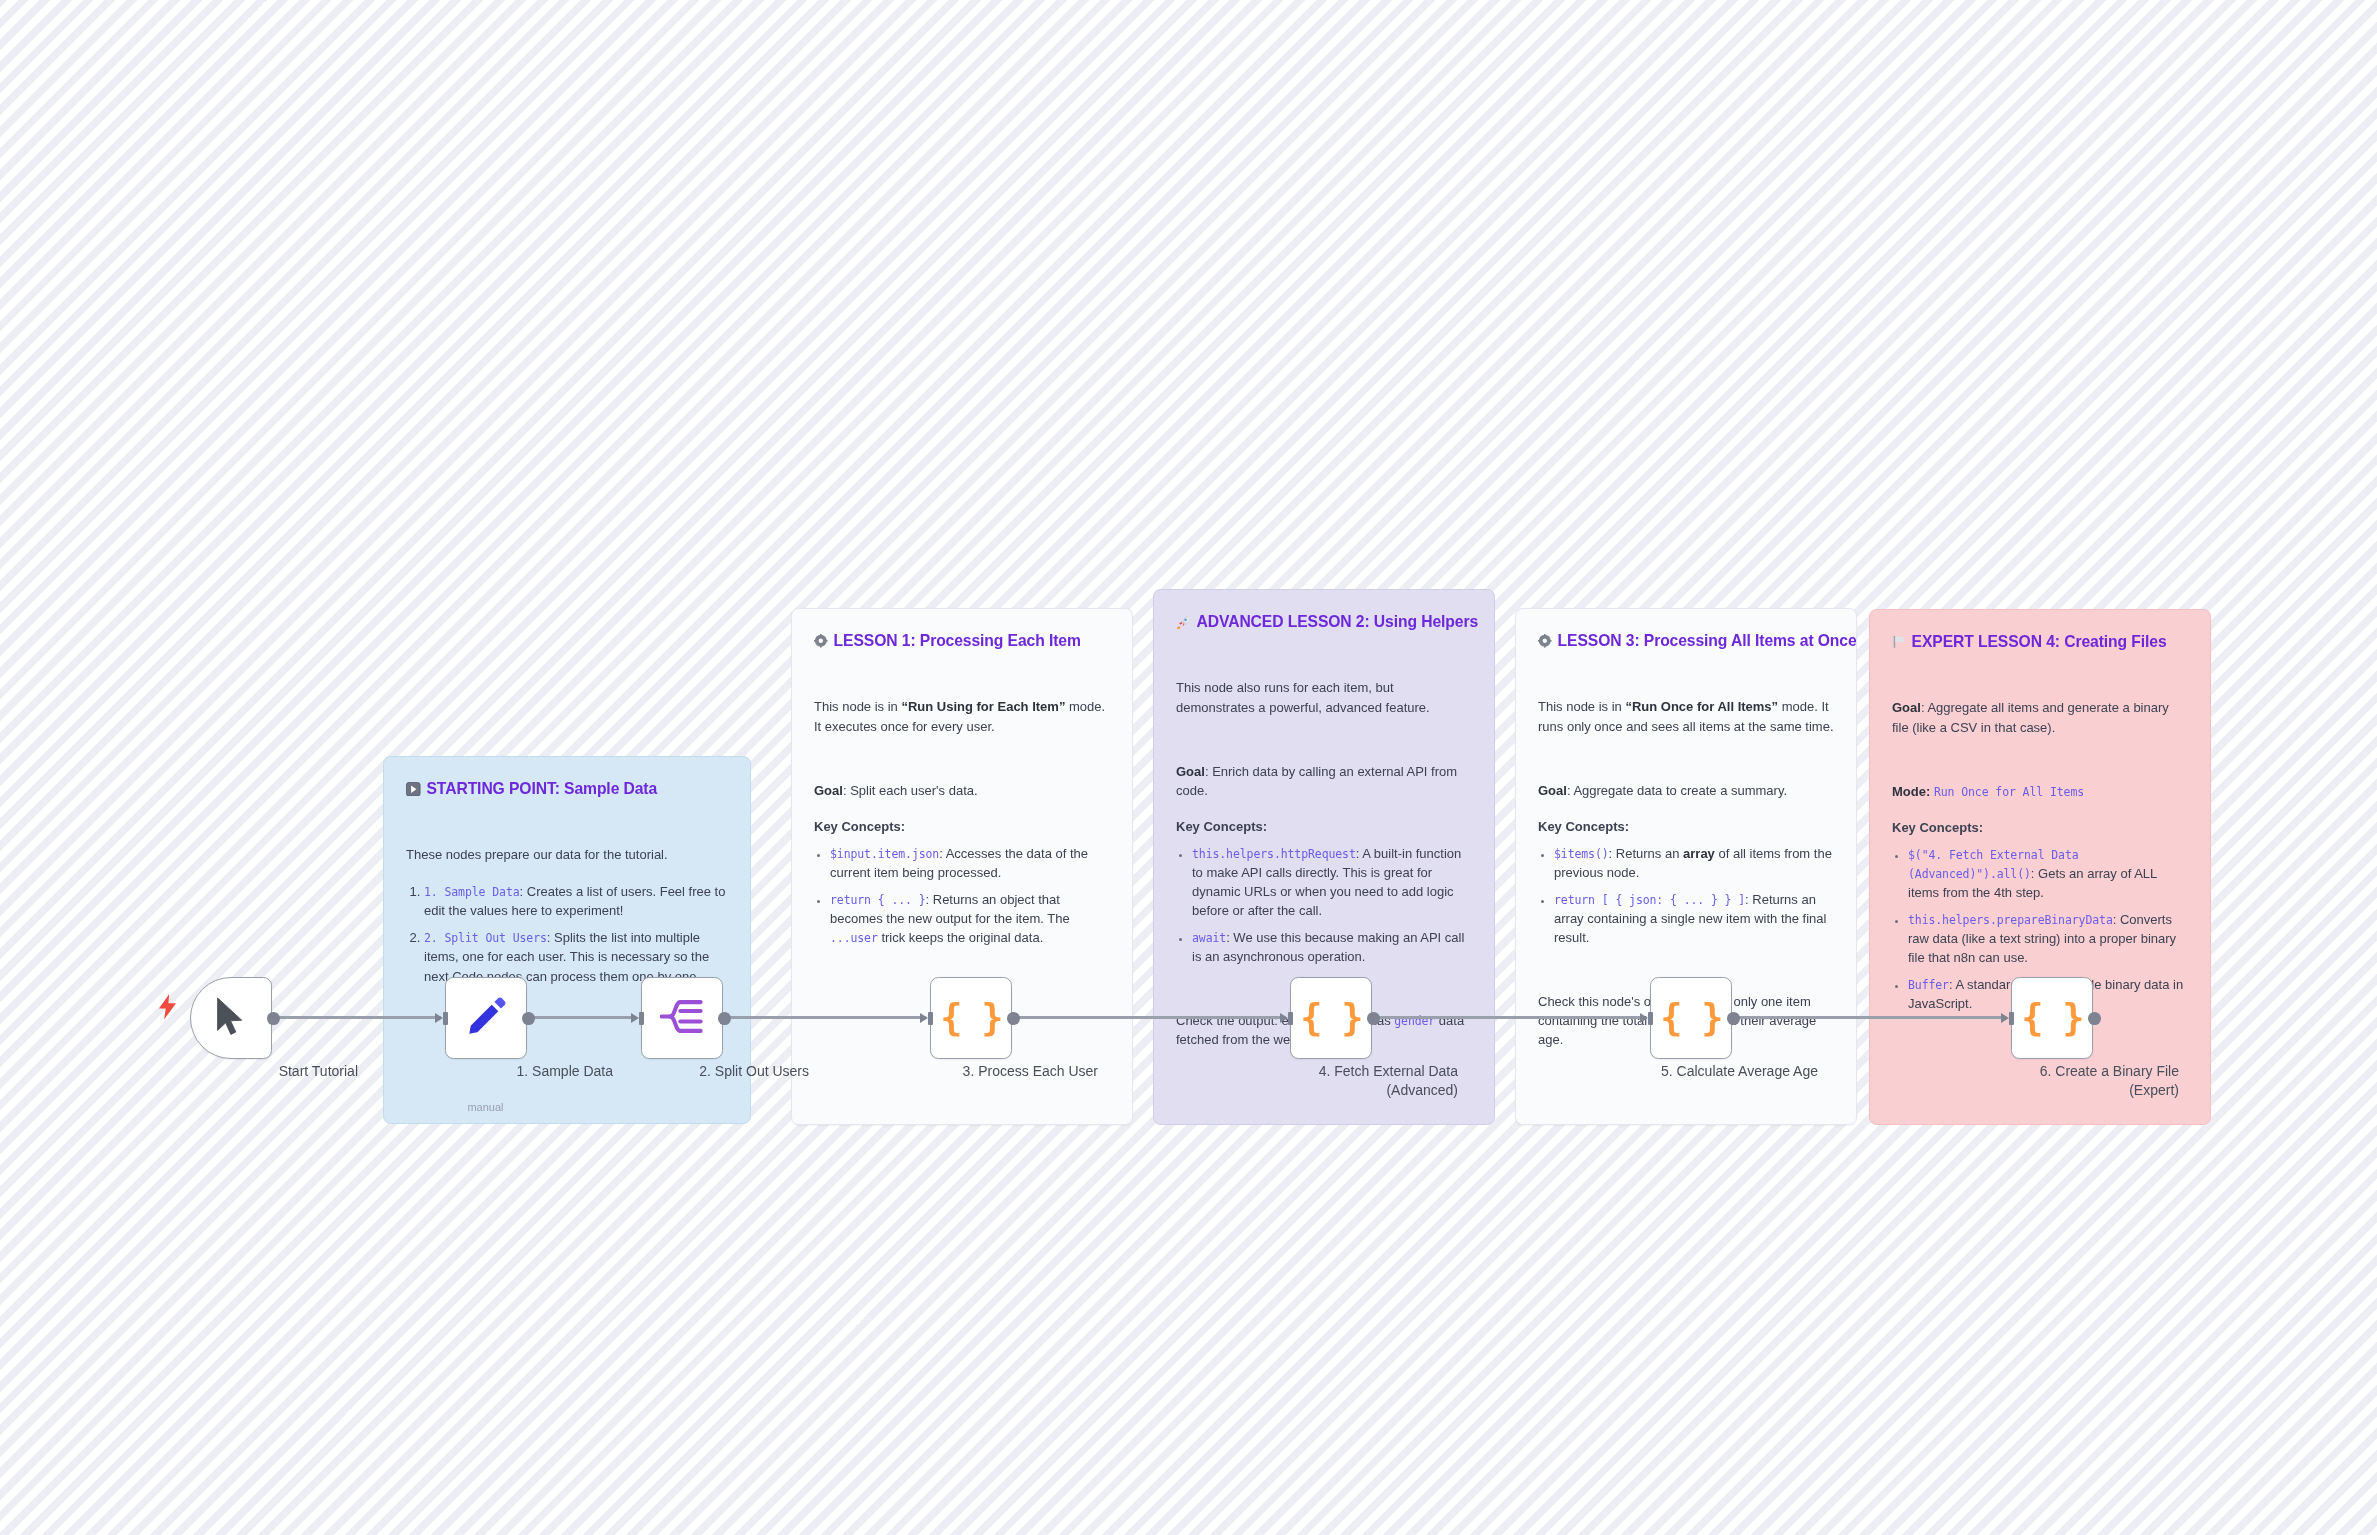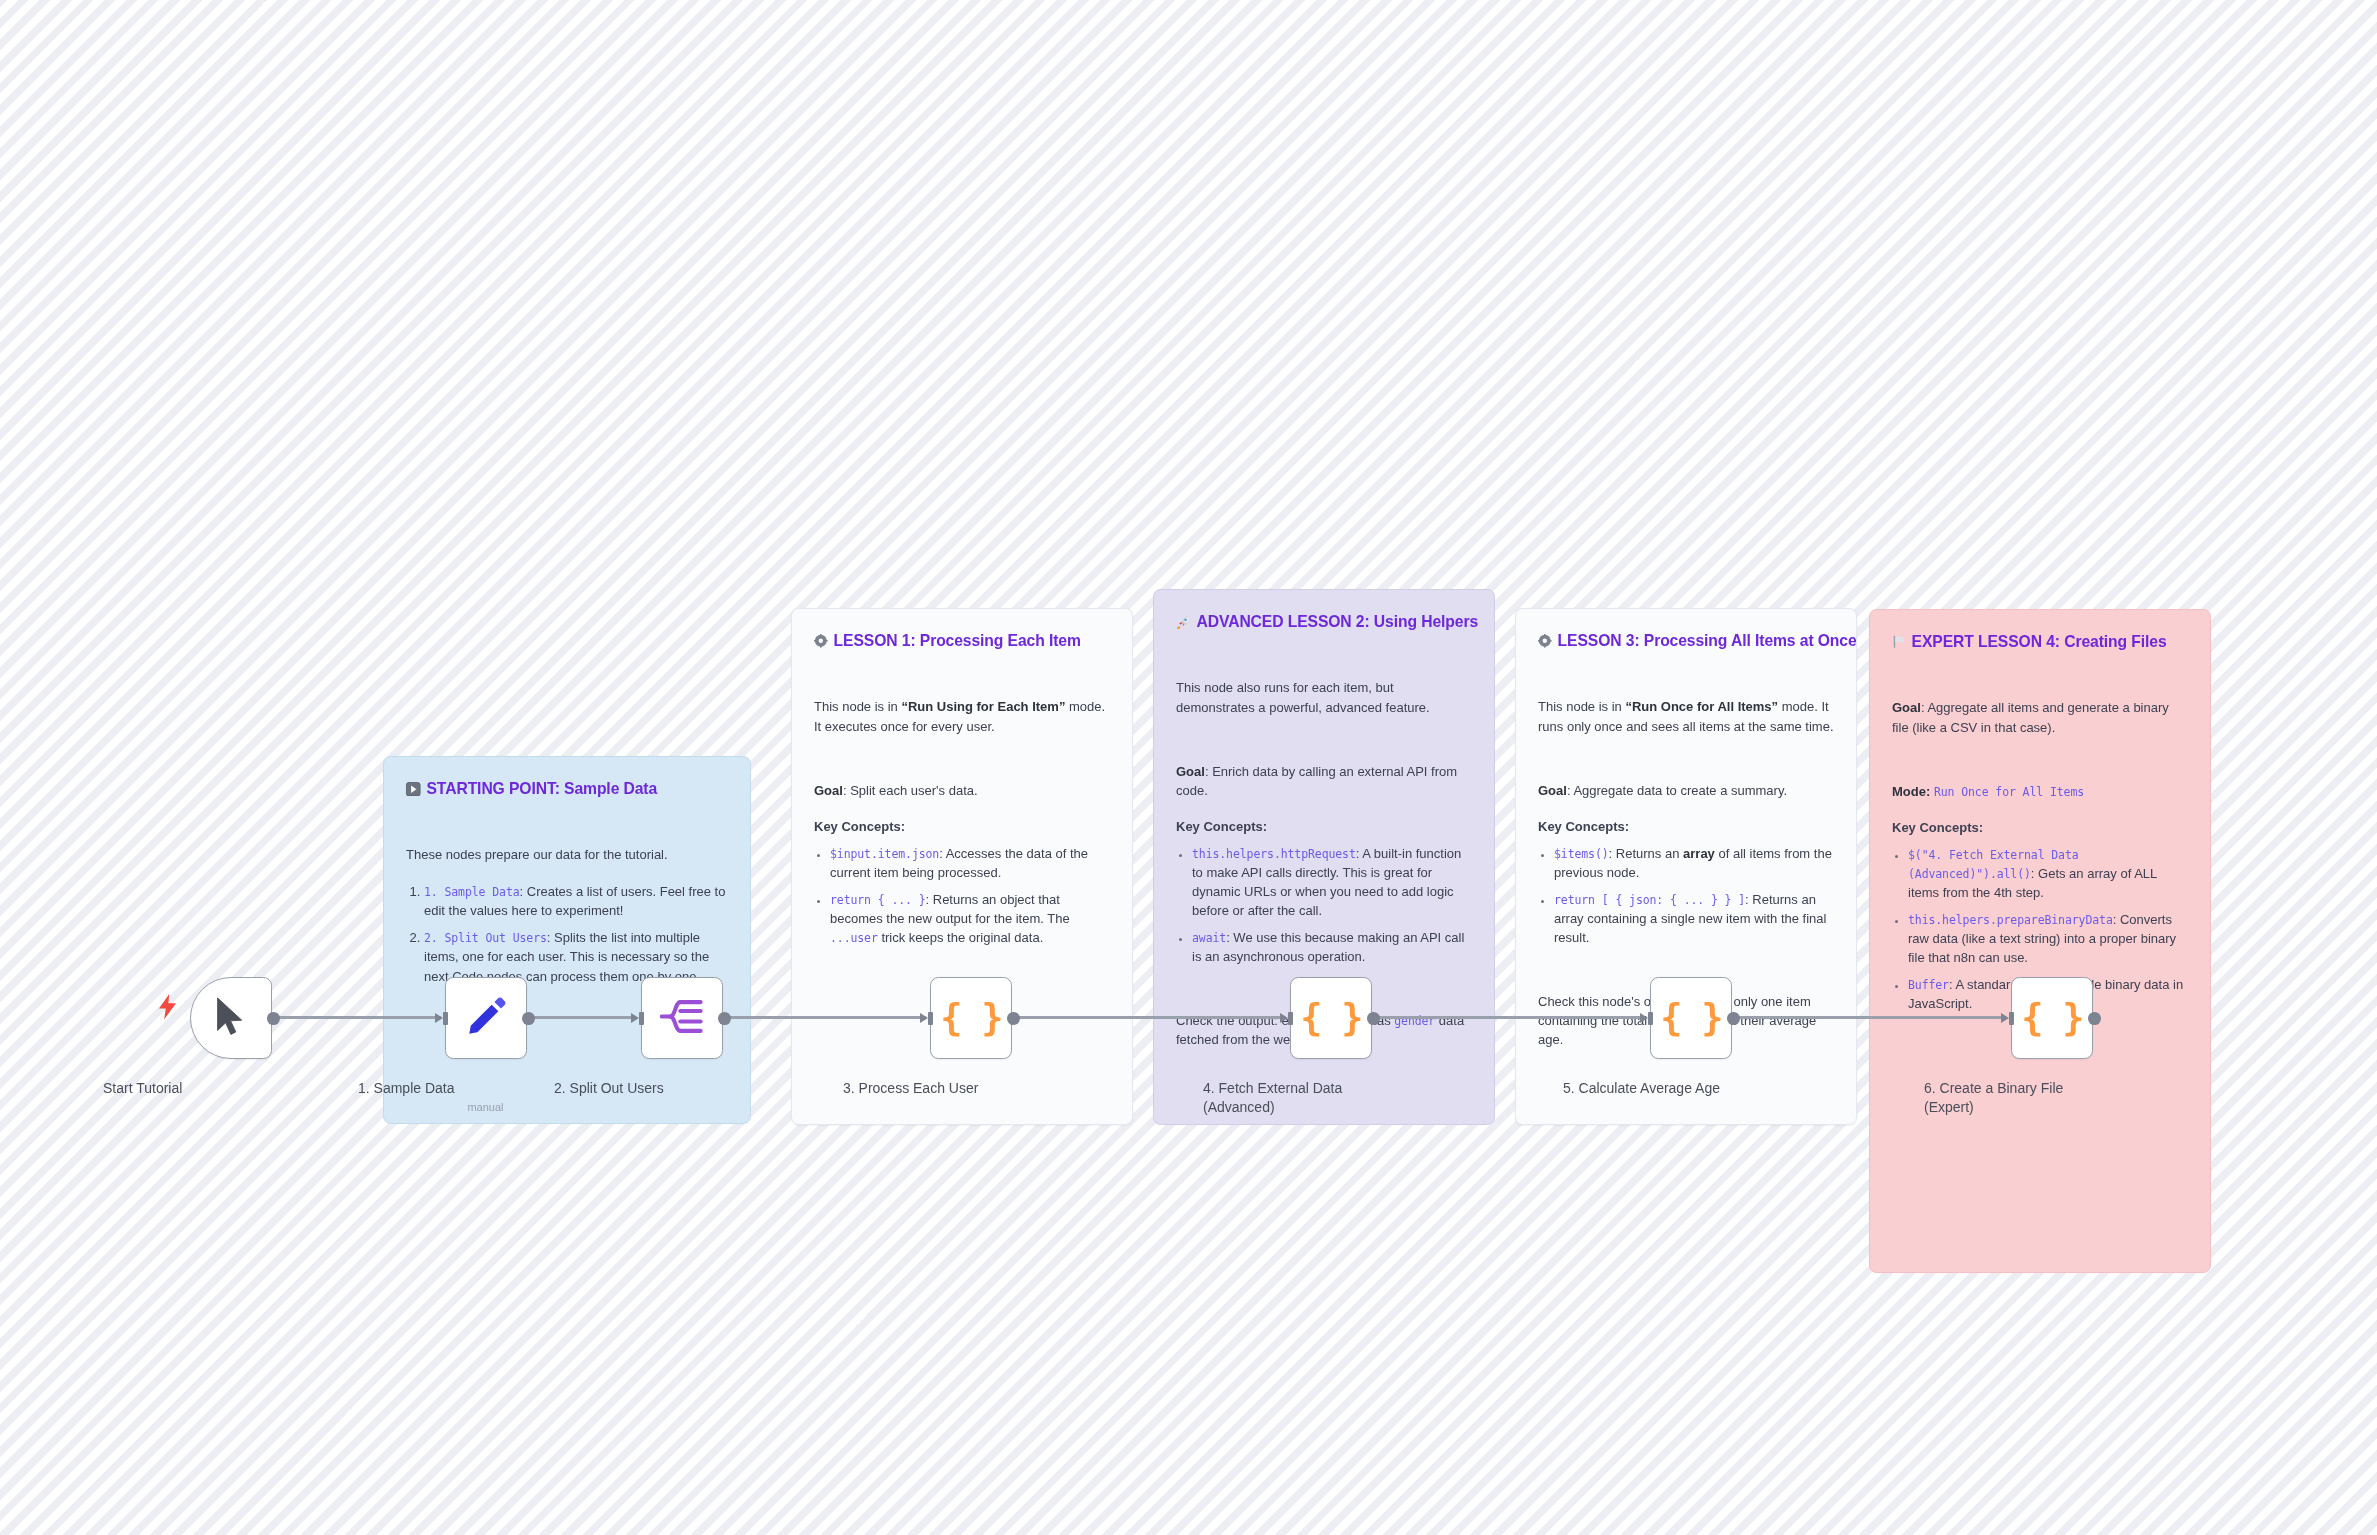--- a/index.html
+++ b/index.html
@@ -115,24 +115,24 @@
     display: flex;
     align-items: center;
     justify-content: center;
     box-shadow: 0 0.9px 1.7px rgba(20,25,50,0.06);
   }
   .node.trigger .node-box {
     border-radius: 41px 8.5px 8.5px 41px;
   }
   .node-label {
     position: absolute;
-    top: 61px;
+    top: 44px;
     left: -128px;
     width: 255px;
-    text-align: left;
+    text-align: right;
     font-size: 14px;
     color: #4a4e5a;
     line-height: 1.33;
     white-space: pre-line;
   }
   .node-sublabel {
     position: absolute;
     top: 83px;
     left: -128px;
     width: 255px;
@@ -319,21 +319,21 @@
       <li>
         <code>$items()</code><span>: Returns an </span><b>array</b><span> of all items from the previous node.</span>
       </li>
       <li>
         <code>return [ { json: { ... } } ]</code><span>: Returns an array containing a single new item with the final result.</span>
       </li>
     </ul>
     <p>Check this node's output: there is only one item containing the total user count and their average age.</p>
   </div>
 
-  <div class="sticky red" style="left:1869px; top:609px; width:342px; height:664px;">
+  <div class="sticky red" style="left:1869px; top:609px; width:342px; height:516px;">
     <h3>
       <span class="emo">
         <svg class="icon-svg" width="13.6" height="13.6" viewBox="0 0 16 16">
           <rect x="2" y="1" width="1.8" height="14" fill="#9ba1ac"></rect>
           <path d="M3.8 2.2 C7 1 10.5 3.4 13.6 2.2 L13.6 8.6 C10.5 9.8 7 7.4 3.8 8.6 Z" fill="#dfe3e8"></path>
         </svg>
       </span>
       <span>EXPERT LESSON 4: Creating Files</span>
     </h3>
     <p style="margin-bottom:3.4px;">

